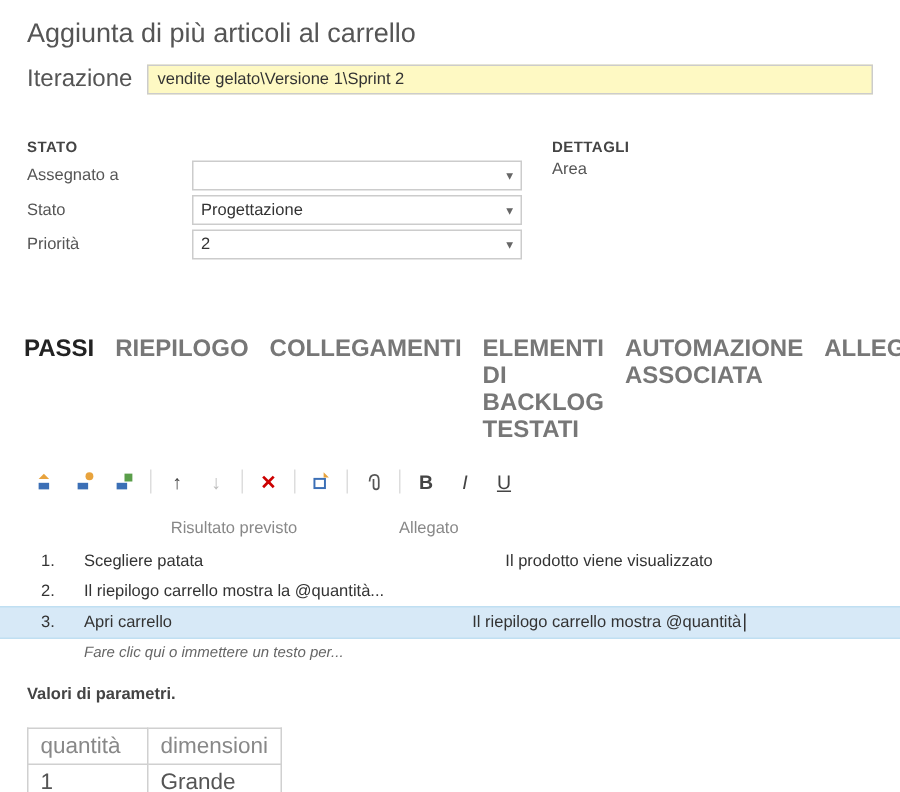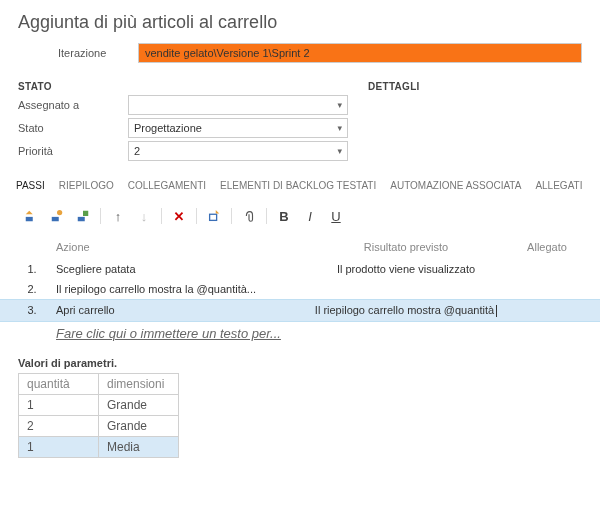--- a/index.html
+++ b/index.html
@@ -1,70 +1,70 @@
 <!DOCTYPE html>
 <html><head>
 <meta charset="utf-8">
 <style>
   * { box-sizing: border-box; margin: 0; padding: 0; font-family: "Segoe UI", Arial, sans-serif; }
   body { width: 600px; height: 528px; background: #fff; color: #333; font-size: 11px; overflow: hidden; }
   .title { font-size: 18px; font-weight: 300; color: #555; padding: 12px 18px 8px; }
   .row { display: flex; align-items: center; padding: 2px 18px; }
-  .label { width: 80px; font-size: 11px; color: #555; margin-left: 40px; }
-  .input-box { flex: 1; border: 1px solid #ccc; background: #f97316; height: 20px; padding: 2px 6px; font-size: 11px; display: flex; align-items: center; justify-content: space-between; }
+  .label { width: 80px; font-size: 16px; color: #555; }
+  .input-box { flex: 1; border: 1px solid #ccc; background: #fef9c3; height: 20px; padding: 2px 6px; font-size: 11px; display: flex; align-items: center; justify-content: space-between; }
   .input-wide { width: 460px; }
   .section-hdr { font-size: 10px; font-weight: 700; letter-spacing: 0.3px; color: #444; text-transform: uppercase; }
   .two-col { display: flex; padding: 4px 18px 2px; }
   .col-left { width: 350px; }
   .col-right { flex: 1; }
   .field-row { display: flex; align-items: center; margin: 3px 0; }
   .field-label { width: 110px; font-size: 11px; color: #555; }
   .field-select { width: 220px; border: 1px solid #ccc; height: 20px; padding: 2px 5px; display: flex; justify-content: space-between; align-items: center; background: #fff; }
   .field-select-sm { width: 110px; }
   .caret { font-size: 9px; color: #666; }
   .tabs { display: flex; padding: 10px 16px 0; gap: 14px; border-bottom: 0; }
-  .tab { font-size: 10px; font-weight: 400; color: #777; padding: 4px 0; cursor: pointer; }
+  .tab { font-size: 16px; font-weight: 700; color: #777; padding: 4px 0; cursor: pointer; margin-top: 32px; }
   .tab.active { color: #222; }
   .toolbar { display: flex; align-items: center; padding: 10px 18px 6px; gap: 0; }
   .tbtn { width: 26px; height: 22px; display: flex; align-items: center; justify-content: center; cursor: pointer; font-size: 13px; color: #444; }
   .tbtn.red { color: #c00; font-weight: 700; }
   .tbtn.dim { color: #bbb; }
   .sep { width: 1px; height: 16px; background: #ddd; margin: 0 4px; }
   .grid { padding: 4px 18px 0; }
   .grid-hdr { display: flex; font-size: 11px; color: #888; padding: 4px 0 6px; }
   .c-num { width: 28px; text-align: center; }
   .c-act { width: 250px; padding-left: 10px; }
   .c-res { width: 220px; text-align: center; }
-  .c-att { flex: 1; text-align: center; padding-right: 4px; }
+  .c-att { flex: 1; text-align: left; padding-right: 4px; }
   .grid-row { display: flex; padding: 4px 0; font-size: 11px; }
   .grid-row.sel { background: #d7e9f7; margin: 0 -18px; padding: 4px 18px; border-top: 1px solid #c0dff2; border-bottom: 1px solid #c0dff2; }
   .c-act .line { display: block; }
-  .placeholder-row { padding: 4px 0 4px 38px; font-style: italic; color: #666; font-size: 13px; text-decoration: underline; }
+  .placeholder-row { padding: 4px 0 4px 38px; font-style: italic; color: #666; font-size: 10px; }
   .params { padding: 12px 18px 0; }
-  .params-title { font-size: 11px; font-weight: 700; color: #444; margin-bottom: 4px; }
+  .params-title { font-size: 11px; font-weight: 700; color: #444; margin-bottom: 16px; }
   .ptable { border-collapse: collapse; }
-  .ptable th, .ptable td { border: 1px solid #d0d0d0; padding: 3px 8px; font-size: 12px; text-align: left; font-weight: 400; color: #555; height: 20px; }
+  .ptable th, .ptable td { border: 1px solid #d0d0d0; padding: 3px 8px; font-size: 15px; text-align: left; font-weight: 400; color: #555; height: 20px; }
   .ptable th { color: #888; font-weight: 400; }
   .ptable tr.sel td { background: #d7e9f7; }
   .cursor-bar { display: inline-block; width: 1px; height: 12px; background: #333; vertical-align: middle; margin-left: 2px; }
   svg.ico { width: 14px; height: 14px; }
 </style>
 </head>
 <body>
 
 <div class="title">Aggiunta di più articoli al carrello</div>
 
 <div class="row">
   <div class="label">Iterazione</div>
   <div class="input-box input-wide">
     <span>vendite gelato\Versione 1\Sprint 2</span>
   </div>
 </div>
 
-<div class="two-col" style="margin-top:12px;">
+<div class="two-col" style="margin-top:24px;">
   <div class="col-left">
     <div class="section-hdr">STATO</div>
     <div class="field-row">
       <div class="field-label">Assegnato a</div>
       <div class="field-select">
         <span></span>
           <span class="caret">▾</span>
       </div>
     </div>
     <div class="field-row">
@@ -78,20 +78,21 @@
       <div class="field-label">Priorità</div>
       <div class="field-select">
         <span>2</span>
           <span class="caret">▾</span>
       </div>
     </div>
   </div>
   <div class="col-right">
     <div class="section-hdr">DETTAGLI</div>
     <div class="field-row">
+      <div class="field-label" style="width:110px;">Area</div>
     </div>
   </div>
 </div>
 
 <div class="tabs" id="tabs">
     <div class="tab active">PASSI</div>
     <div class="tab">RIEPILOGO</div>
     <div class="tab">COLLEGAMENTI</div>
     <div class="tab">ELEMENTI DI BACKLOG TESTATI</div>
     <div class="tab">AUTOMAZIONE ASSOCIATA</div>
@@ -137,21 +138,20 @@
     </div>
   <div class="sep"></div>
   <div class="tbtn" style="font-weight:700;">B</div>
   <div class="tbtn" style="font-style:italic;">I</div>
   <div class="tbtn" style="text-decoration:underline;">U</div>
 </div>
 
 <div class="grid">
   <div class="grid-hdr">
     <div class="c-num"></div>
-    <div class="c-act">Azione</div>
     <div class="c-res">Risultato previsto</div>
     <div class="c-att">Allegato</div>
   </div>
   <div id="grid-rows">
       <div class="grid-row">
         <div class="c-num">1.</div>
         <div class="c-act">
           <span class="line">Scegliere patata</span>
         </div>
         <div class="c-res">Il prodotto viene visualizzato</div>

